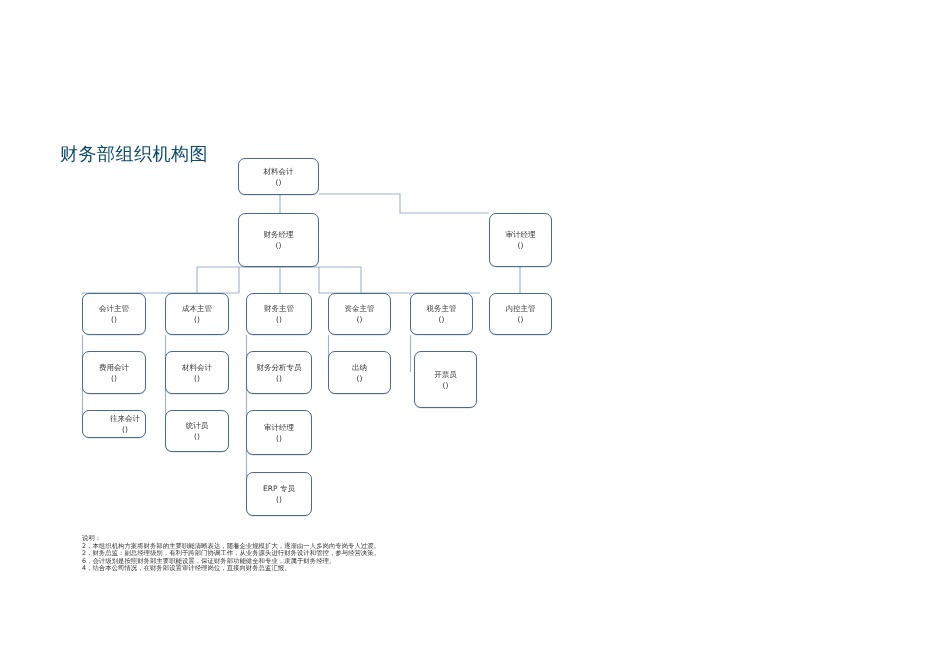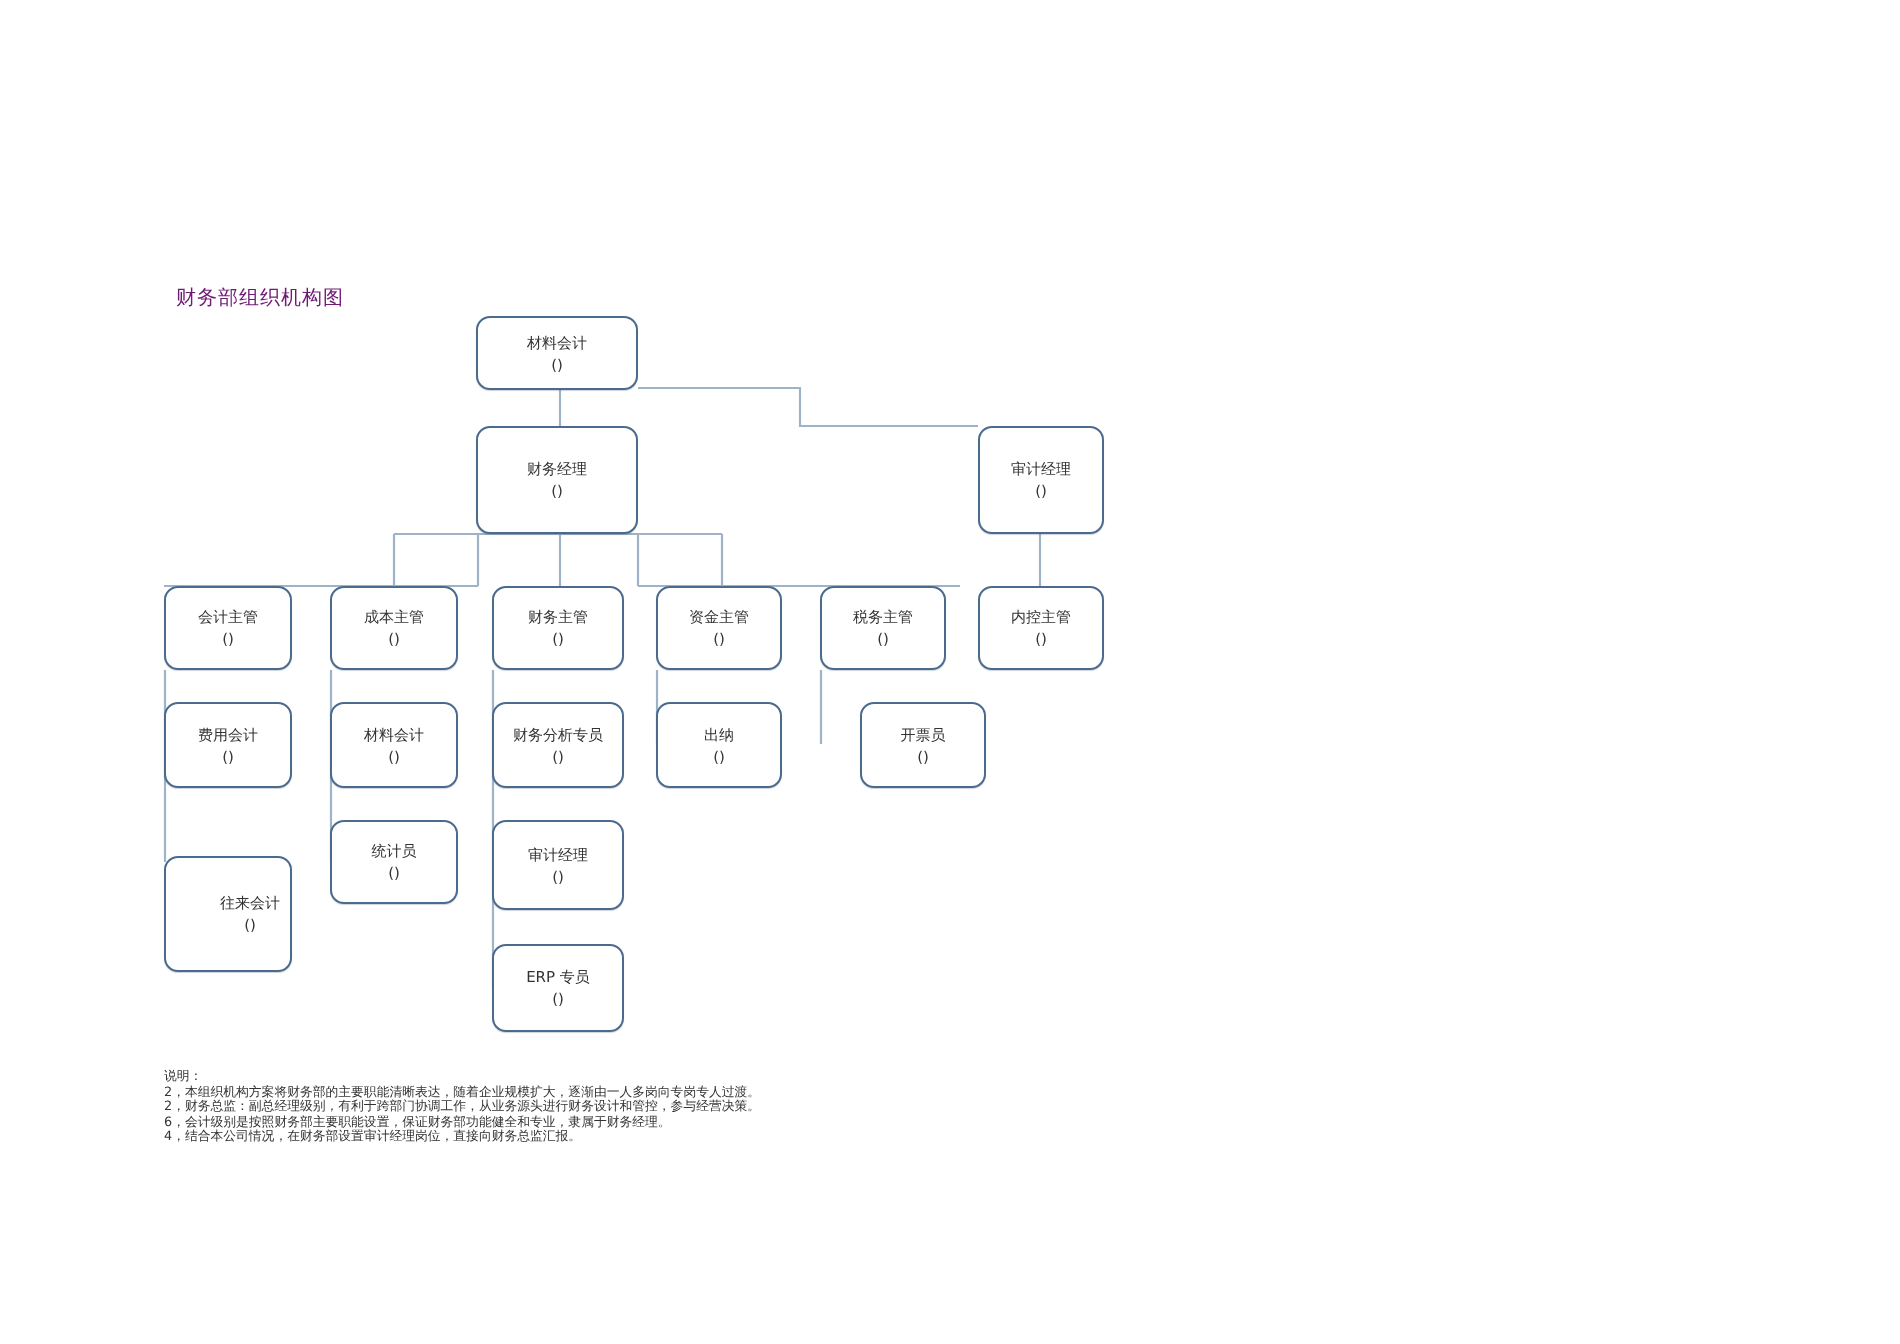--- a/index.html
+++ b/index.html
@@ -10,24 +10,24 @@
     body {
       width: 950px;
       height: 672px;
       position: relative;
       overflow: hidden;
       font-family: "DejaVu Sans", "Liberation Sans", sans-serif;
       color: #222222;
     }
     .page-title {
       position: absolute;
-      left: 88px;
+      left: 60px;
       top: 142px;
-      font-size: 10px;
-      color: #701a75;
+      font-size: 18px;
+      color: #0c4a6e;
       letter-spacing: 0.5px;
       white-space: nowrap;
     }
     .connectors {
       position: absolute;
       left: 0;
       top: 0;
       width: 950px;
       height: 672px;
       pointer-events: none;
@@ -130,21 +130,21 @@
 </div>
 <div class="node" style="left:489px;top:293px;width:63px;height:42px;">
   <span class="label">内控主管</span>
   <span class="sub">()</span>
 </div>
 
 <div class="node" style="left:82px;top:351px;width:64px;height:43px;">
   <span class="label">费用会计</span>
   <span class="sub">()</span>
 </div>
-<div class="node" style="left:82px;top:428px;width:64px;height:58px;padding-left:22px;">
+<div class="node" style="left:82px;top:410px;width:64px;height:28px;padding-left:22px;">
   <span class="label">往来会计</span>
   <span class="sub">()</span>
 </div>
 <div class="node" style="left:165px;top:351px;width:64px;height:43px;align-items:center;">
   <span class="label">材料会计</span>
   <span class="sub">()</span>
 </div>
 <div class="node" style="left:165px;top:410px;width:64px;height:42px;">
   <span class="label">统计员</span>
   <span class="sub">()</span>
@@ -158,21 +158,21 @@
   <span class="sub">()</span>
 </div>
 <div class="node" style="left:246px;top:472px;width:66px;height:44px;">
   <span class="label">ERP 专员</span>
   <span class="sub">()</span>
 </div>
 <div class="node" style="left:328px;top:351px;width:63px;height:43px;">
   <span class="label">出纳</span>
   <span class="sub">()</span>
 </div>
-<div class="node" style="left:430px;top:351px;width:63px;height:43px;">
+<div class="node" style="left:414px;top:351px;width:63px;height:57px;">
   <span class="label">开票员</span>
   <span class="sub">()</span>
 </div>
 
 <div class="notes">
   <div>说明：</div>
   <div>2，本组织机构方案将财务部的主要职能清晰表达，随着企业规模扩大，逐渐由一人多岗向专岗专人过渡。</div>
   <div>2，财务总监：副总经理级别，有利于跨部门协调工作，从业务源头进行财务设计和管控，参与经营决策。</div>
   <div>6，会计级别是按照财务部主要职能设置，保证财务部功能健全和专业，隶属于财务经理。</div>
   <div>4，结合本公司情况，在财务部设置审计经理岗位，直接向财务总监汇报。</div>

